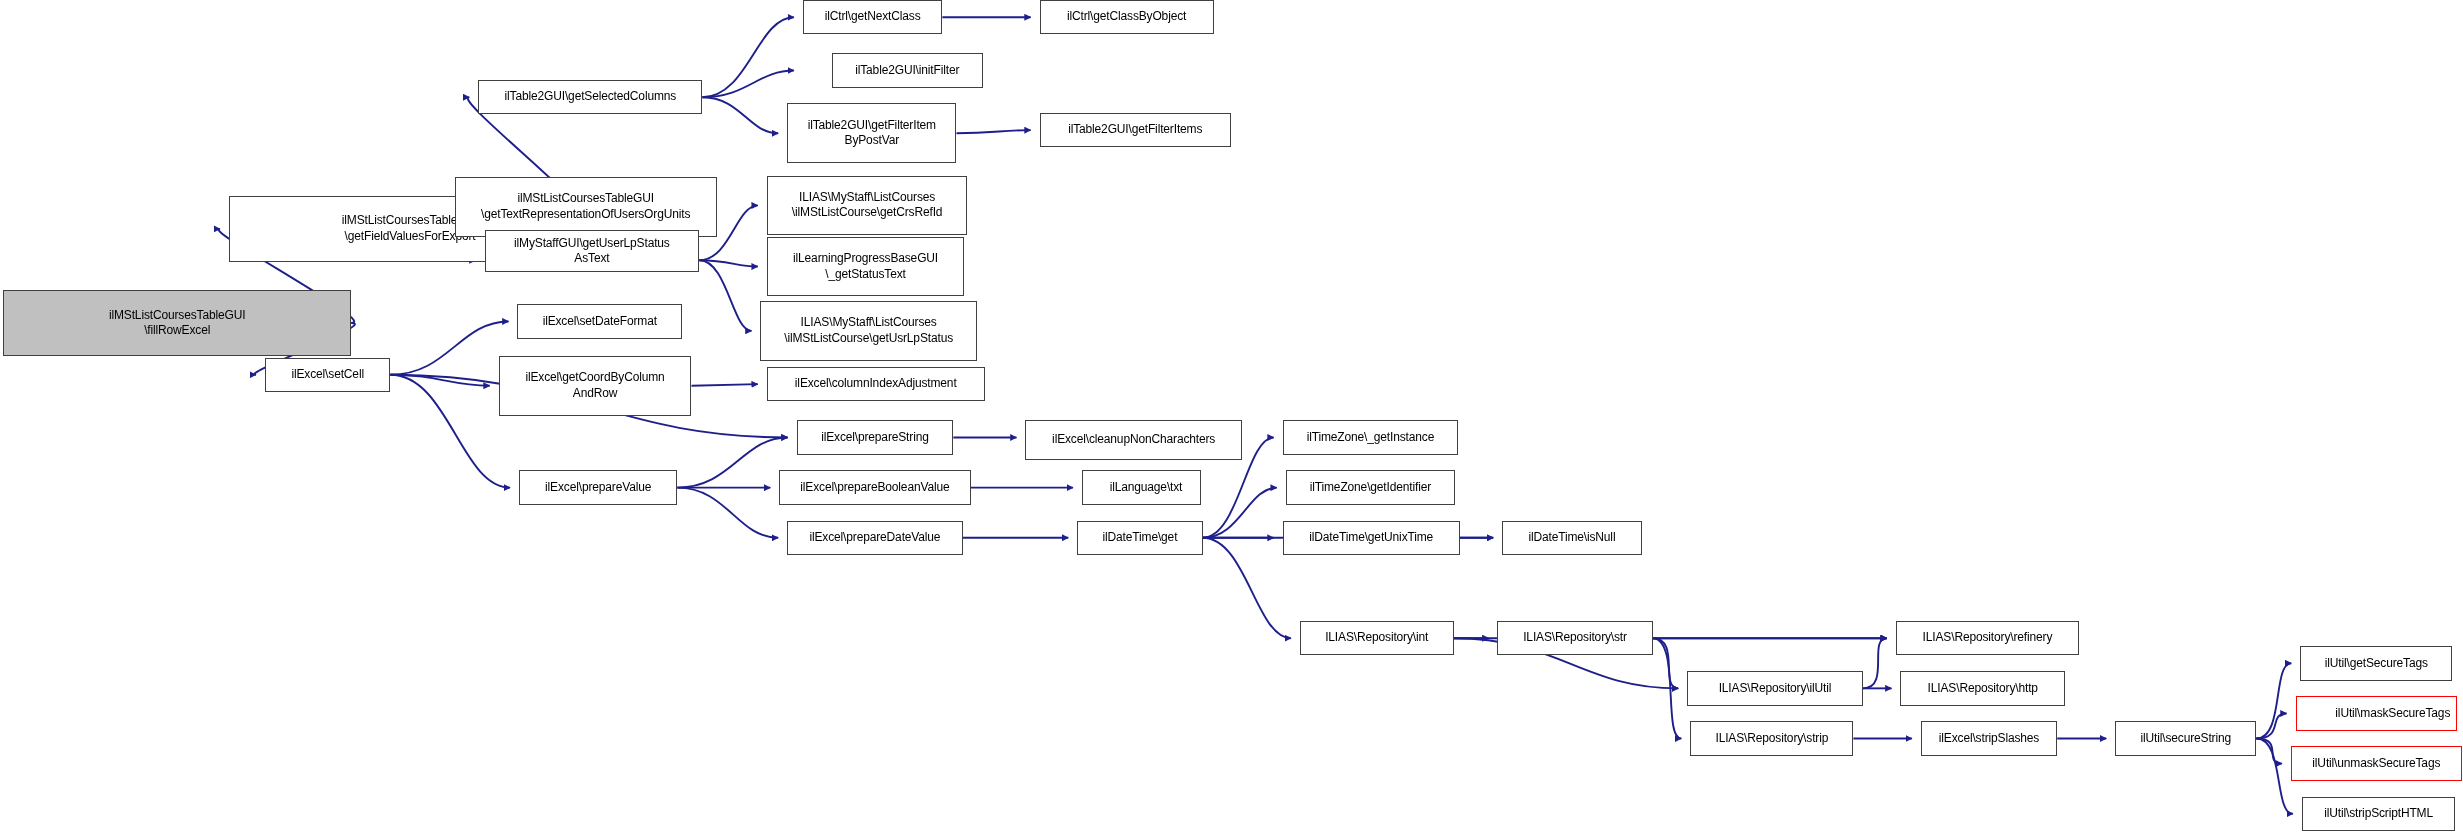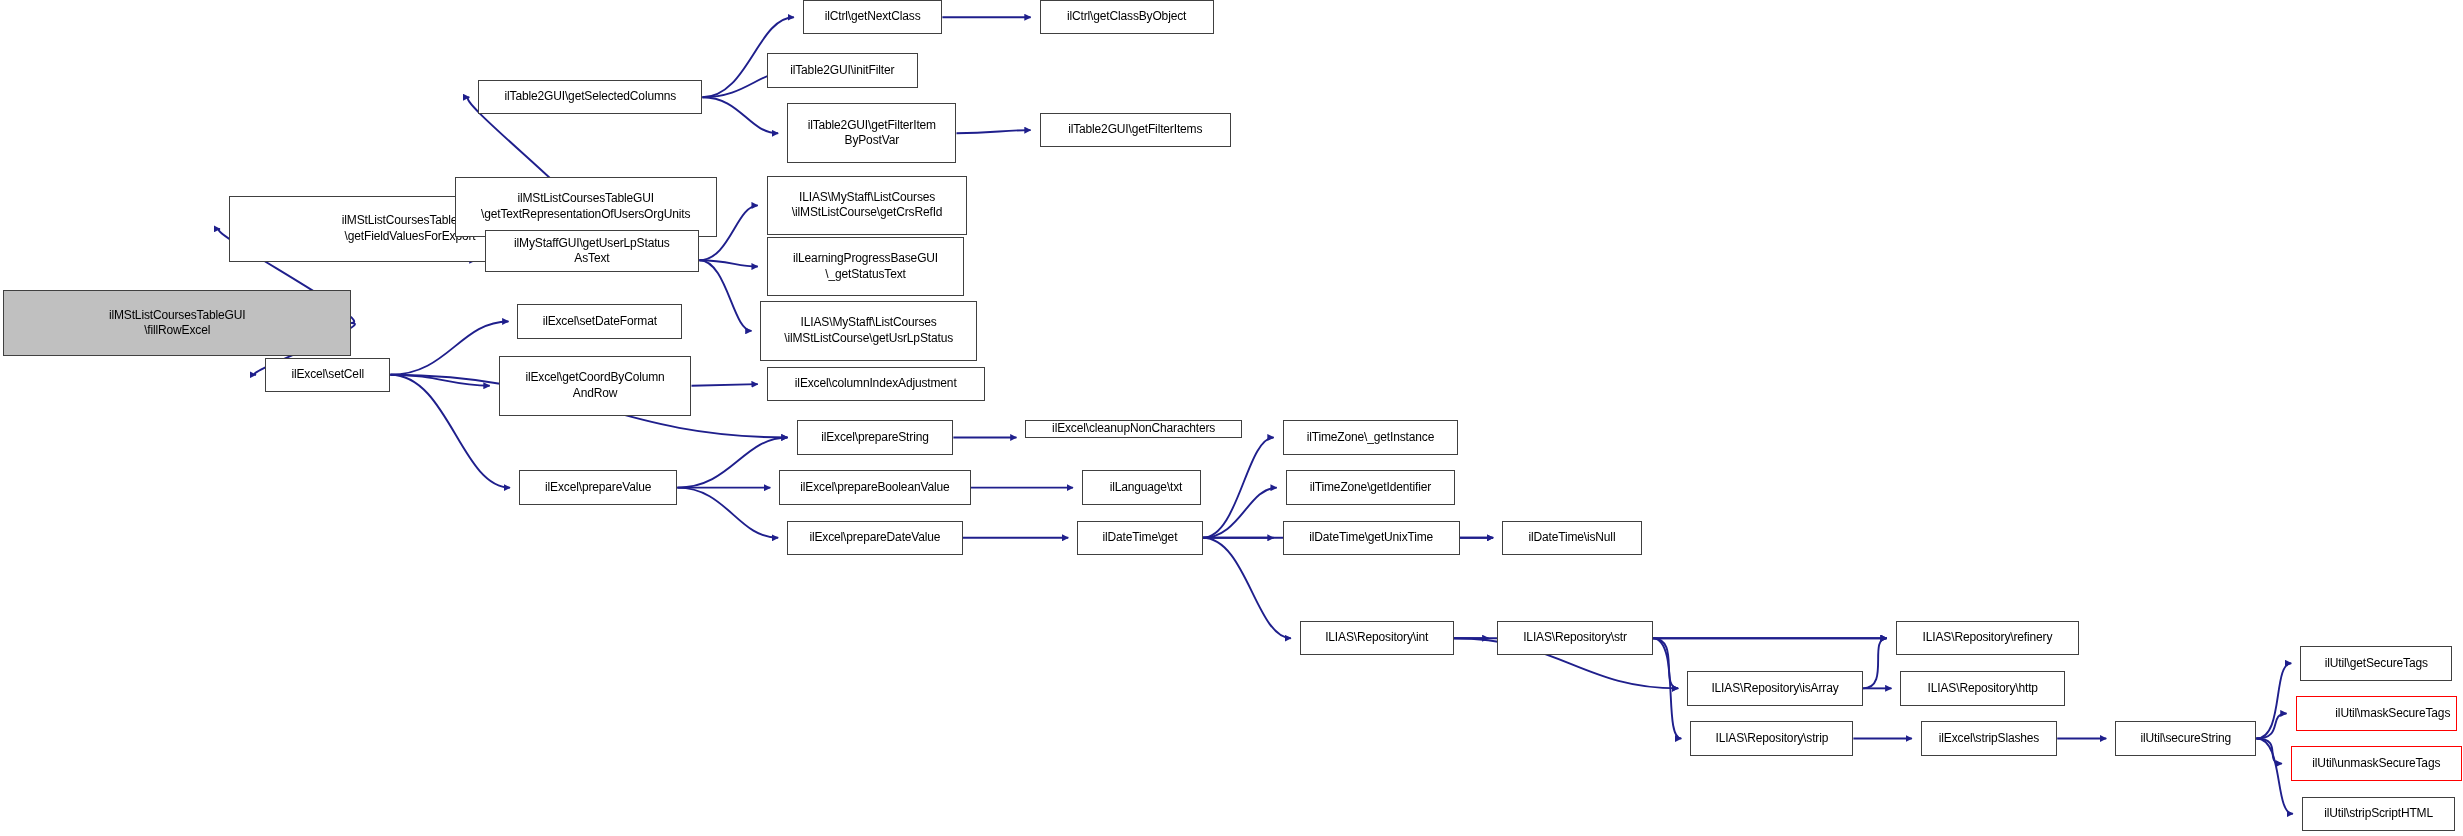--- a/index.html
+++ b/index.html
@@ -103,54 +103,54 @@
       <path d="M 2256.352 738.528 C 2284.352 738.528, 2273.824 813.792, 2292.824 813.792" fill="none" stroke="#1f1f8c" stroke-width="1.9" marker-end="url(#arrow)"></path>
     </svg>
   <div id="nodes">
       <div class="node root" style="left: 3.136px; top: 290.08px; width: 348.096px; height: 65.856px;">ilMStListCoursesTableGUI
 \fillRowExcel</div>
       <div class="node" style="left: 228.928px; top: 196px; width: 362.208px; height: 65.856px;">ilMStListCoursesTableGUI
 \getFieldValuesForExport</div>
       <div class="node" style="left: 478.24px; top: 79.968px; width: 224.224px; height: 34.496px;">ilTable2GUI\getSelectedColumns</div>
       <div class="node" style="left: 802.816px; top: 0px; width: 139.552px; height: 34.496px;">ilCtrl\getNextClass</div>
       <div class="node" style="left: 1039.58px; top: 0px; width: 174.048px; height: 34.496px;">ilCtrl\getClassByObject</div>
-      <div class="node" style="left: 767px; top: 53.312px; width: 150.528px; height: 34.496px;">ilTable2GUI\initFilter</div>
+      <div class="node" style="left: 832px; top: 53.312px; width: 150.528px; height: 34.496px;">ilTable2GUI\initFilter</div>
       <div class="node" style="left: 787.136px; top: 103.488px; width: 169.344px; height: 59.584px;">ilTable2GUI\getFilterItem
 ByPostVar</div>
       <div class="node" style="left: 1039.58px; top: 112.896px; width: 191.296px; height: 34.496px;">ilTable2GUI\getFilterItems</div>
       <div class="node" style="left: 454.72px; top: 177.184px; width: 261.856px; height: 59.584px;">ilMStListCoursesTableGUI
 \getTextRepresentationOfUsersOrgUnits</div>
       <div class="node" style="left: 766.752px; top: 175.616px; width: 200.704px; height: 59.584px;">ILIAS\MyStaff\ListCourses
 \ilMStListCourse\getCrsRefId</div>
       <div class="node" style="left: 484.512px; top: 230.496px; width: 214.816px; height: 42px;">ilMyStaffGUI\getUserLpStatus
 AsText</div>
       <div class="node" style="left: 766.752px; top: 236.768px; width: 197.568px; height: 59.584px;">ilLearningProgressBaseGUI
 \_getStatusText</div>
       <div class="node" style="left: 760.48px; top: 301.056px; width: 216.384px; height: 59.584px;">ILIAS\MyStaff\ListCourses
 \ilMStListCourse\getUsrLpStatus</div>
       <div class="node" style="left: 517.44px; top: 304.192px; width: 164.64px; height: 34.496px;">ilExcel\setDateFormat</div>
       <div class="node" style="left: 264.992px; top: 357.504px; width: 125.44px; height: 34.496px;">ilExcel\setCell</div>
       <div class="node" style="left: 498.624px; top: 355.936px; width: 192.864px; height: 59.584px;">ilExcel\getCoordByColumn
 AndRow</div>
       <div class="node" style="left: 766.752px; top: 366.912px; width: 217.952px; height: 34.496px;">ilExcel\columnIndexAdjustment</div>
       <div class="node" style="left: 796.544px; top: 420.224px; width: 156.8px; height: 34.496px;">ilExcel\prepareString</div>
-      <div class="node" style="left: 1025.47px; top: 420.224px; width: 216.384px; height: 18px;">ilExcel\cleanupNonCharachters</div>
+      <div class="node" style="left: 1025.47px; top: 420.224px; width: 216.384px; height: 40px;">ilExcel\cleanupNonCharachters</div>
       <div class="node" style="left: 519.008px; top: 470.4px; width: 158.368px; height: 34.496px;">ilExcel\prepareValue</div>
       <div class="node" style="left: 779.296px; top: 470.4px; width: 191.296px; height: 34.496px;">ilExcel\prepareBooleanValue</div>
       <div class="node" style="left: 1081.92px; top: 470.4px; width: 119.168px; height: 34.496px; padding-left: 12px;">ilLanguage\txt</div>
       <div class="node" style="left: 787.136px; top: 520.576px; width: 175.616px; height: 34.496px;">ilExcel\prepareDateValue</div>
       <div class="node" style="left: 1077.22px; top: 520.576px; width: 125.44px; height: 34.496px;">ilDateTime\get</div>
       <div class="node" style="left: 1282.62px; top: 420.224px; width: 175.616px; height: 34.496px;">ilTimeZone\_getInstance</div>
       <div class="node" style="left: 1285.76px; top: 470.4px; width: 169.344px; height: 34.496px;">ilTimeZone\getIdentifier</div>
       <div class="node" style="left: 1282.62px; top: 520.576px; width: 177.184px; height: 34.496px;">ilDateTime\getUnixTime</div>
       <div class="node" style="left: 1502.14px; top: 520.576px; width: 139.552px; height: 34.496px;">ilDateTime\isNull</div>
       <div class="node" style="left: 1299.87px; top: 620.928px; width: 153.664px; height: 34.496px;">ILIAS\Repository\int</div>
       <div class="node" style="left: 1497.44px; top: 620.928px; width: 155.232px; height: 34.496px;">ILIAS\Repository\str</div>
       <div class="node" style="left: 1895.71px; top: 620.928px; width: 183.456px; height: 34.496px;">ILIAS\Repository\refinery</div>
-      <div class="node" style="left: 1687.17px; top: 671.104px; width: 175.616px; height: 34.496px;">ILIAS\Repository\isArray</div>
+      <div class="node" style="left: 1687.17px; top: 671.104px; width: 175.616px; height: 34.496px;">ILIAS\Repository\ilUtil</div>
       <div class="node" style="left: 1900.42px; top: 671.104px; width: 164.64px; height: 34.496px;">ILIAS\Repository\http</div>
       <div class="node" style="left: 1690.3px; top: 721.28px; width: 163.072px; height: 34.496px;">ILIAS\Repository\strip</div>
       <div class="node" style="left: 1920.8px; top: 721.28px; width: 136.416px; height: 34.496px;">ilExcel\stripSlashes</div>
       <div class="node" style="left: 2115.23px; top: 721.28px; width: 141.12px; height: 34.496px;">ilUtil\secureString</div>
       <div class="node" style="left: 2300.26px; top: 646.016px; width: 152.096px; height: 34.496px;">ilUtil\getSecureTags</div>
       <div class="node alert" style="left: 2295.55px; top: 696.192px; width: 161.504px; height: 34.496px; padding-left: 36px;">ilUtil\maskSecureTags</div>
       <div class="node alert" style="left: 2290.85px; top: 746.368px; width: 170.912px; height: 34.496px;">ilUtil\unmaskSecureTags</div>
       <div class="node" style="left: 2301.82px; top: 796.544px; width: 153.664px; height: 34.496px;">ilUtil\stripScriptHTML</div>
     </div>
 </div>

